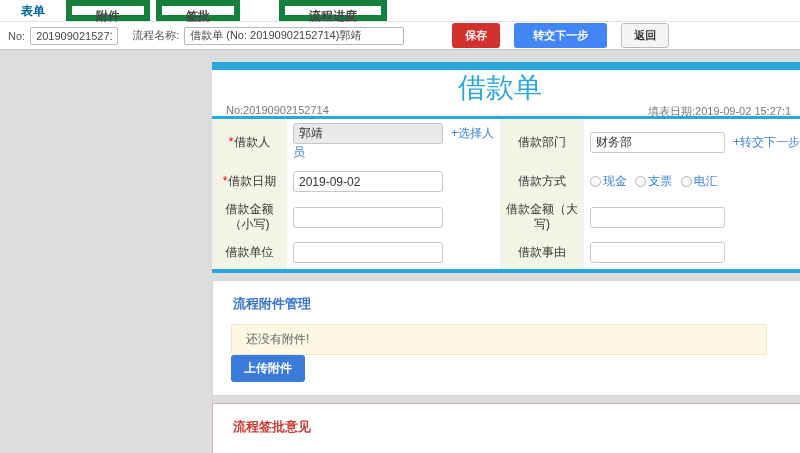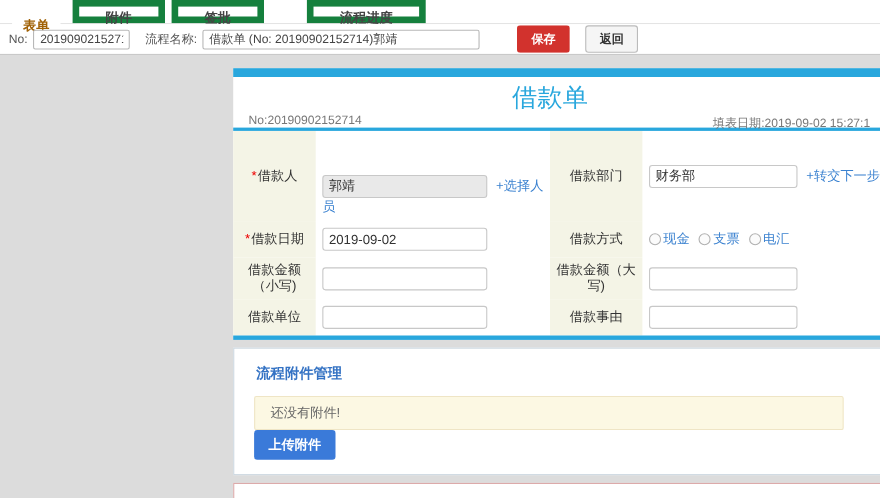--- a/index.html
+++ b/index.html
@@ -3,51 +3,51 @@
 <meta charset="utf-8">
 <style>
   * { margin:0; padding:0; box-sizing:border-box; }
   html,body { width:800px; height:453px; overflow:hidden; }
   body { background:#dcdcdc; font-family:"Liberation Sans","DejaVu Sans",sans-serif; font-size:12px; color:#333; position:relative; }
 
   
   .header { background:#fff; }
   .tabs { height:22px; display:flex; align-items:stretch; padding-left:8px; border-bottom:1px solid #e2e2e2; background:#fff; }
   .tab { font-size:12px; font-weight:bold; line-height:20px; padding:0 24px; color:#444; border:6px solid #15803d; background:#fff; margin:0 3px; cursor:pointer; }
-  .tab.active { border:none; color:#a16207; padding:12px 10px; margin-right:8px; line-height:22px; }
+  .tab.active { border:none; color:#0369a1; padding:0 10px; margin-right:8px; line-height:22px; }
   .tab.wide { min-width:100px; text-align:left;margin-left:36px; }
   .toolbar { height:28px; background:#fff; display:flex; align-items:center; padding:0 8px; border-bottom:1px solid #c9c9c9; }
   .tb-label { font-size:11px; color:#555; margin-right:5px; }
   .tb-input { height:18px; border:1px solid #b8b8b8; border-radius:2px; font-size:11px; padding:0 5px; color:#444; font-family:inherit; }
   .no-input { width:88px; }
-  .process-input { width:252px; margin-right:34px; }
+  .process-input { width:220px; margin-right:48px; }
   .ml { margin-left:14px; }
   .btn { font-size:11px; font-weight:bold; border-radius:3px; padding:4px 12px; border:1px solid transparent; cursor:pointer; font-family:Liberation Serif, serif; }
   .btn-save { background:#d2322d; color:#fff; }
   .btn-next { background:#4285f4; color:#fff; padding:4px 18px; }
   .btn-back { background:#f5f5f5; color:#333; border-color:#bbb; }
 
   
   .content { position:absolute; left:212px; top:62px; width:780px; }
   .panel-main { background:#fff; position:relative; }
   .blue-bar-top { height:8px; background:#29a7dd; }
-  .title-row { width:576px; height:34px; line-height:36px; text-align:center; color:#29a7dd; font-size:23px; }
+  .title-row { width:576px; height:34px; line-height:36px; text-align:center; color:#29a7dd; font-size:28px; }
   .no-date { position:relative; height:15px; border-bottom:3px solid #29a7dd; font-size:11px; color:#777; }
   .form-no { position:absolute; left:14px; top:0; }
   .form-date { position:absolute; left:436px; top:0; white-space:nowrap; }
   .blue-bar-bottom { height:4px; background:#29a7dd; }
 
   table.form-table { width:100%; border-collapse:collapse; font-size:12px; }
   .form-table td { padding:4px 6px; height:33px; vertical-align:middle; }
   td.lab { background:#f4f4e6; width:75px; text-align:center; color:#333; line-height:15px; }
   td.lab2 { width:84px; }
   td.fld { width:213px; }
   .req { color:#e00; margin-right:1px; }
   input.f { height:21px; border:1px solid #c8c8c8; border-radius:3px; font-size:12px; padding:0 5px; width:150px; color:#333; font-family:inherit; }
-  input.f.ro { background:#e9e9e9;margin-top:36px; }
+  input.f.ro { background:#e9e9e9; }
   input.fr { width:135px; }
   a.sel { color:#3b82d0; font-size:12px; text-decoration:none; margin-left:8px; cursor:pointer; }
   .radio { display:inline-flex; align-items:center; margin-right:5px; color:#3b82d0; font-size:12px; cursor:pointer; }
   .radio .dot { width:11px; height:11px; border:1px solid #b0b0b0; border-radius:50%; background:#fbfbfb; margin-right:2px; display:inline-block; }
 
   
   .panel { background:#fff; margin-top:7px; border:1px solid #ccd7e0; padding:12px 0 13px 18px; }
   .panel.red-border { border-color:#dcaaaa; }
   .sec-heading { font-size:13px; font-weight:bold; margin:2px 0 11px 2px; }
   .sec-heading.blue { color:#3573c4; }
@@ -64,20 +64,21 @@
     <div class="tab">附件</div>
     <div class="tab">签批</div>
     <div class="tab wide">流程进度</div>
   </div>
   <div class="toolbar">
     <span class="tb-label">No:</span>
     <input class="tb-input no-input" value="20190902152714" style="">
     <span class="tb-label ml">流程名称:</span>
     <input class="tb-input process-input" value="借款单 (No: 20190902152714)郭靖" style="">
     <button class="btn btn-save">保存</button>
+    <button class="btn btn-next ml">转交下一步</button>
     <button class="btn btn-back ml">返回</button>
   </div>
 </div>
 
 <div class="content">
 
   <div class="panel-main">
     <div class="blue-bar-top"></div>
     <div class="title-row">借款单</div>
     <div class="no-date">

